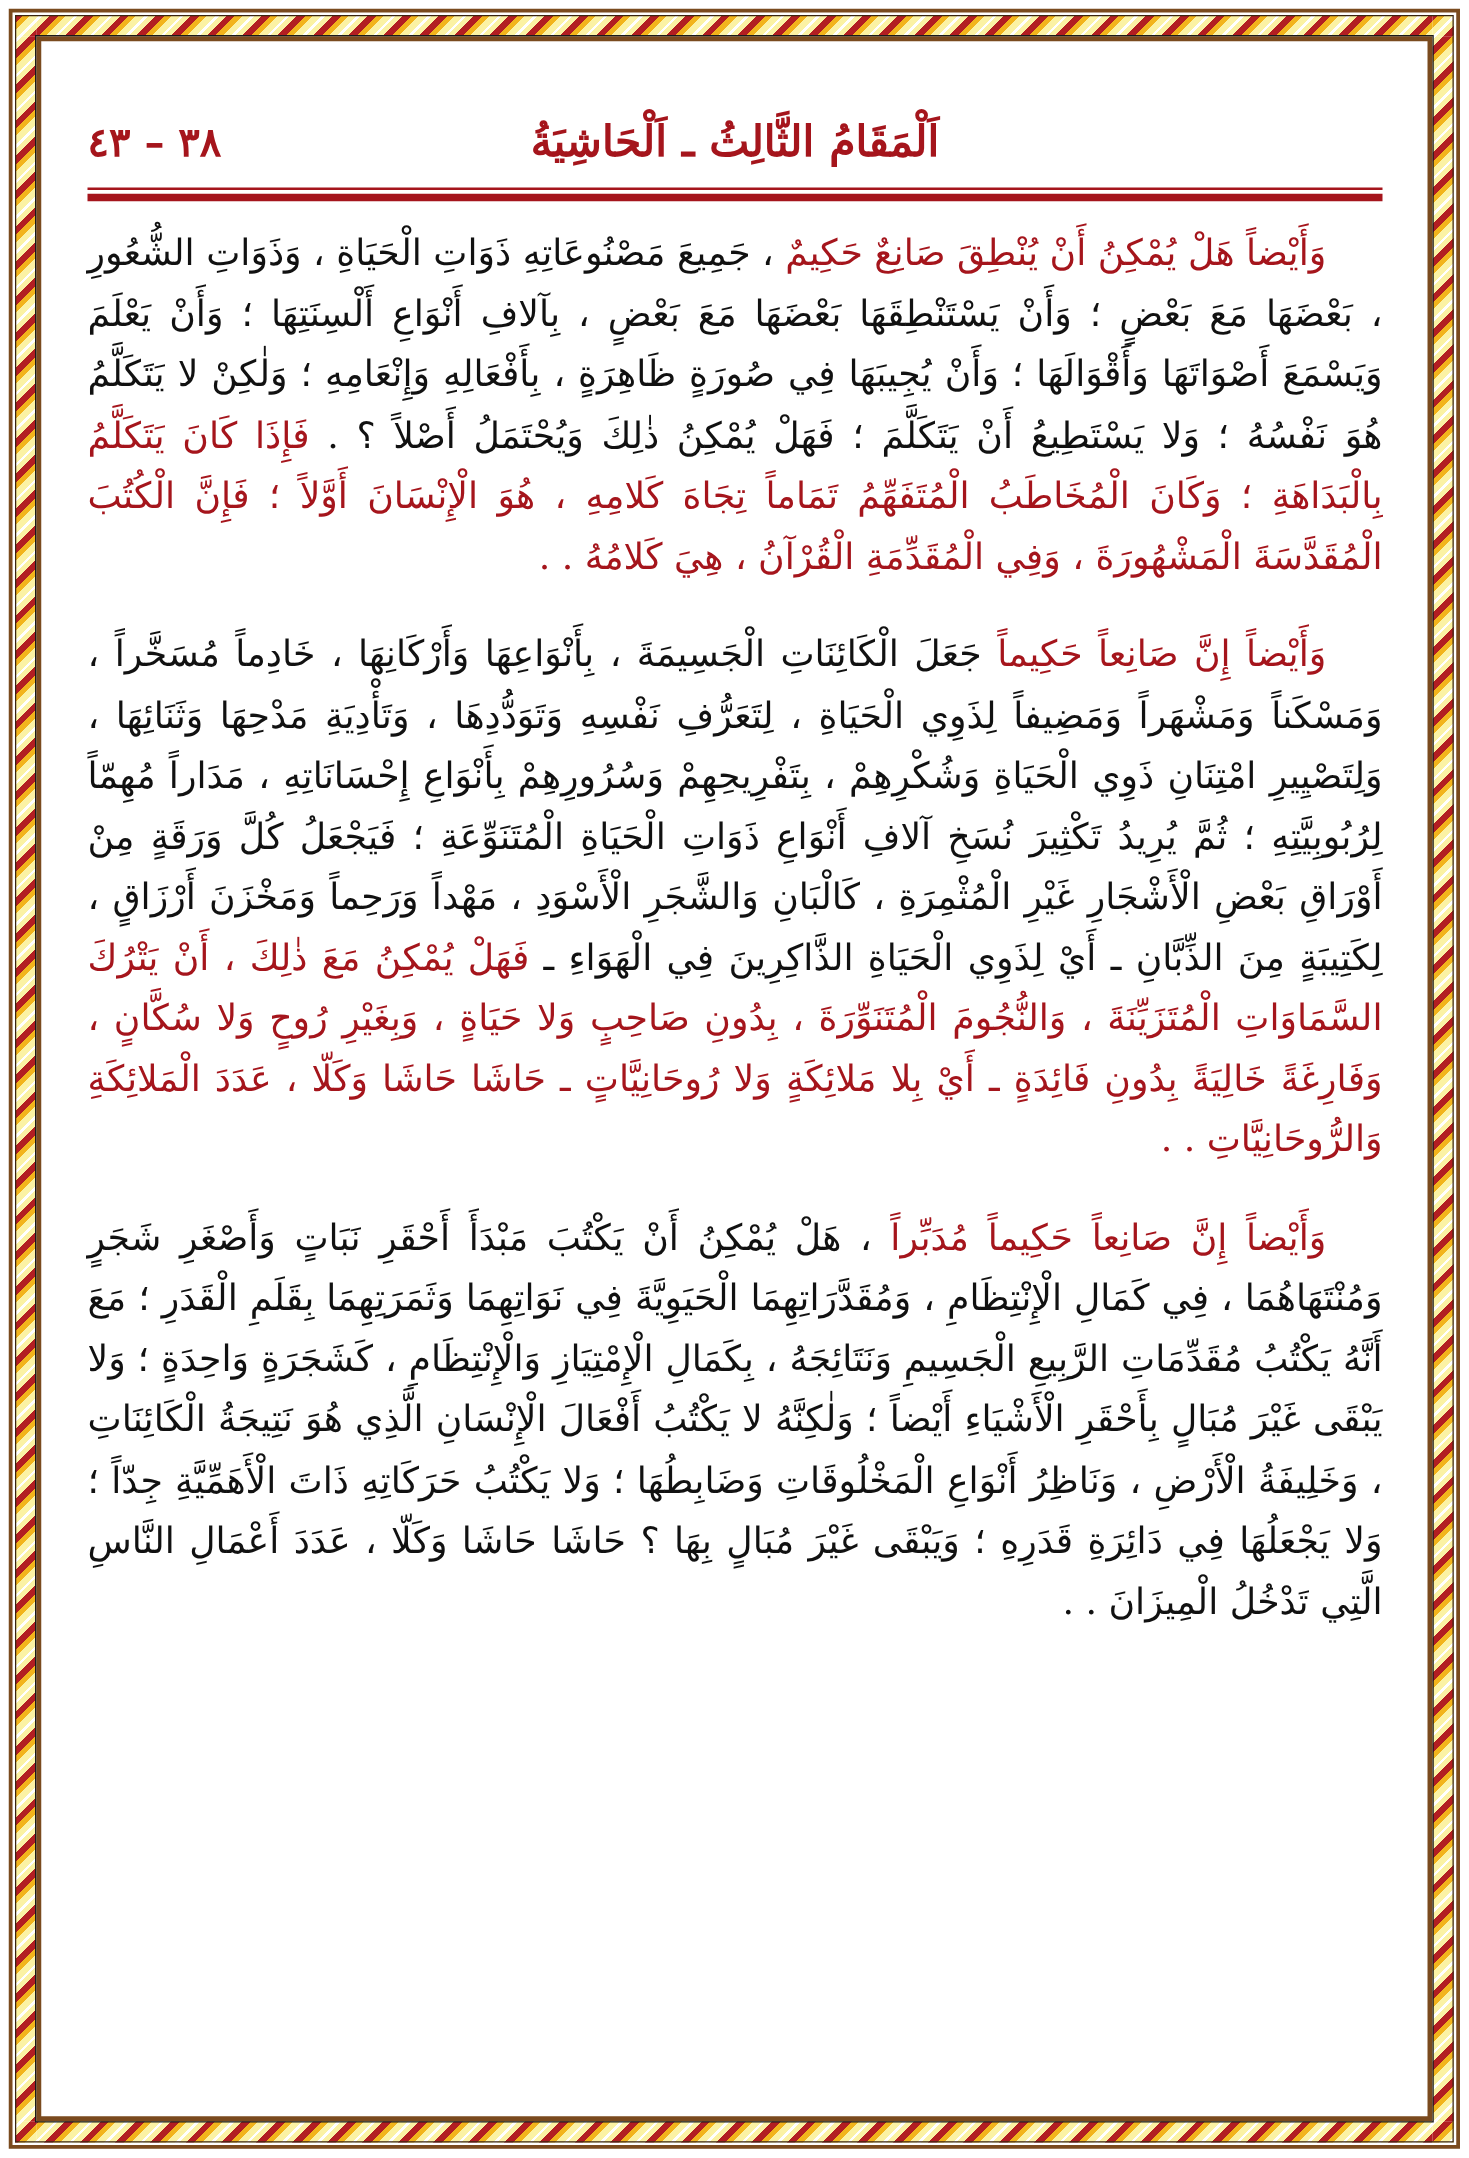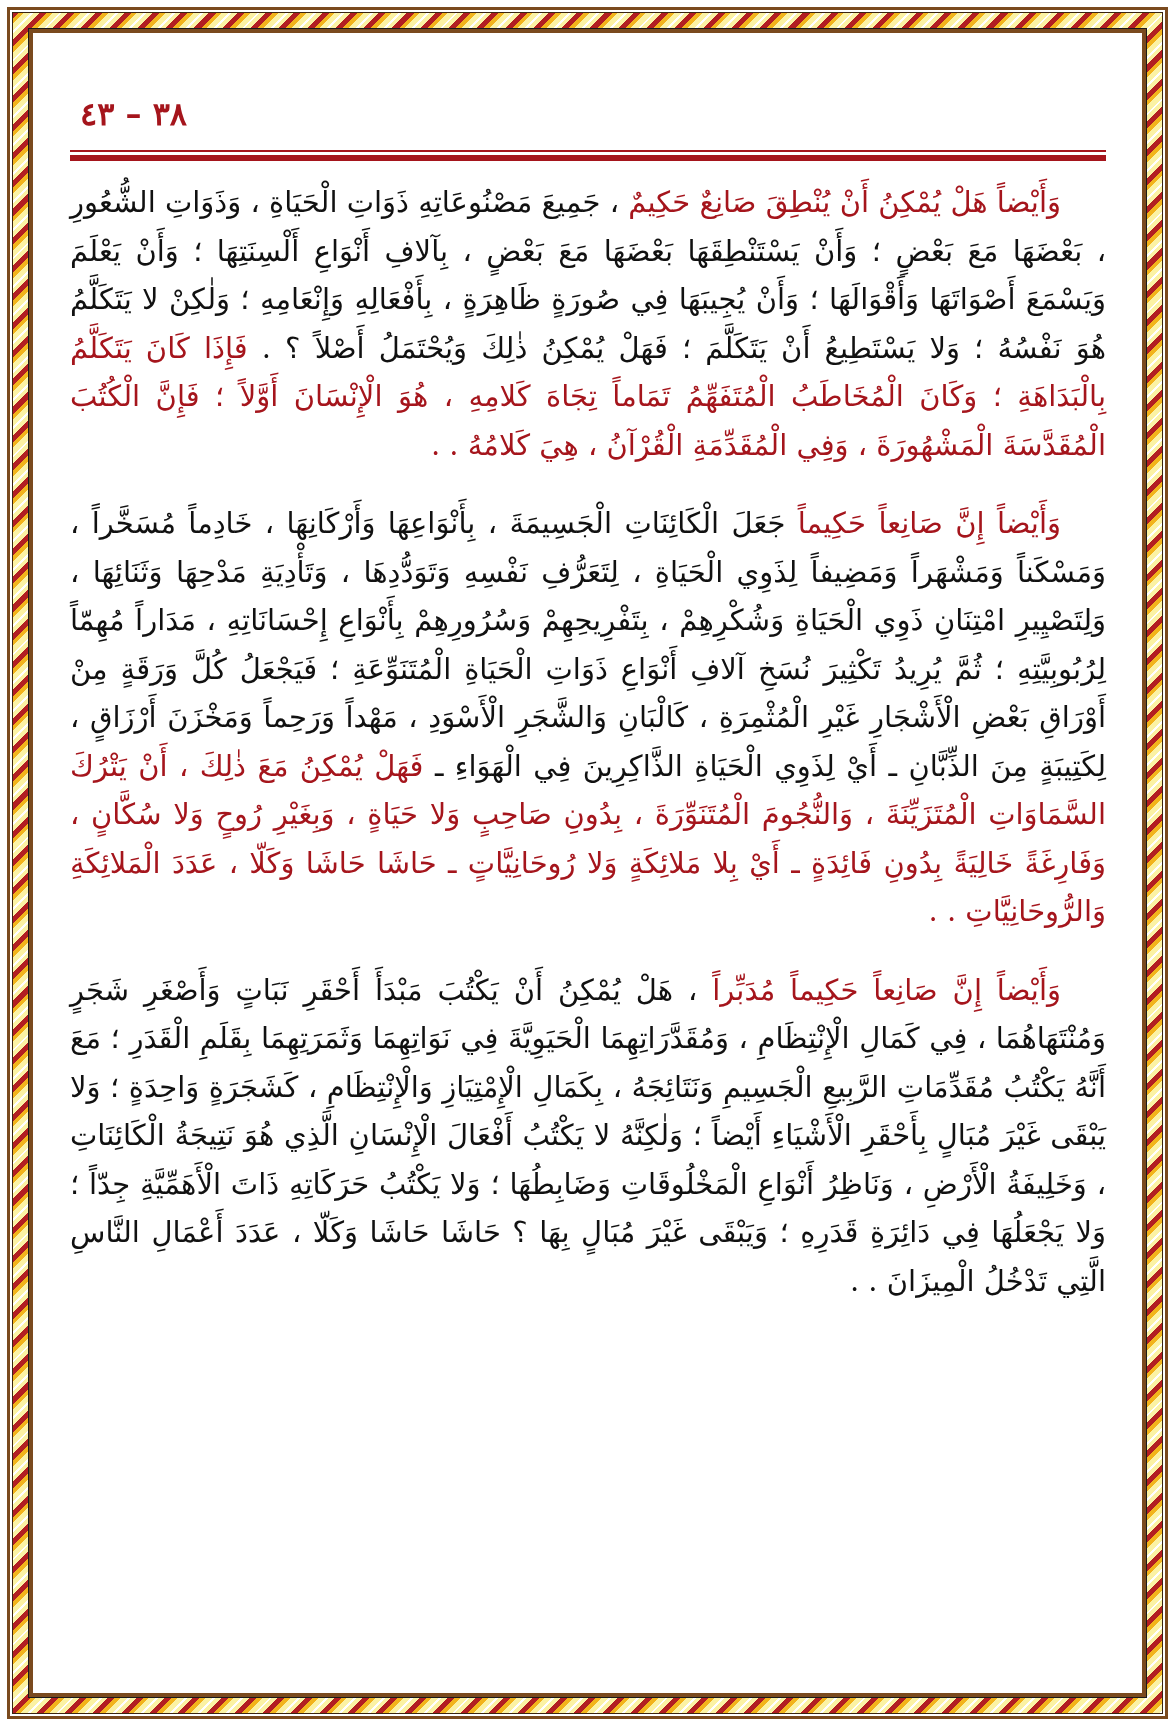--- a/index.html
+++ b/index.html
@@ -31,21 +31,21 @@
 
   
   .header {
     position: absolute; left: 70px; top: 90px; width: 1036px; height: 72px;
   }
   .header-title {
     position: absolute; right: 0; left: 0; top: 2px; text-align: center;
     color: #a5151c; font-size: 34px; font-weight: bold; line-height: 44px;
   }
   .header-pages {
-    position: absolute; left: 10px; top: 6px; direction: ltr;
+    position: absolute; left: 0; top: 6px; direction: ltr;
     color: #a5151c; font-size: 32px; font-weight: bold; line-height: 36px;
   }
   .rule-thin { position: absolute; left: 0; right: 0; top: 60px; height: 2px; background: #a5151c; }
   .rule-thick { position: absolute; left: 0; right: 0; top: 65px; height: 6px; background: #a5151c; }
 
   
   .content {
     position: absolute; left: 70px; top: 178px; width: 1036px;
     font-size: 29px; line-height: 48.5px; color: #111111;
     text-align: justify; text-align-last: right;
@@ -56,20 +56,21 @@
 </head>
 <body>
 
 <div class="frame-outer"></div>
 <div class="frame-band"></div>
 <div class="frame-inner"></div>
 <span class="corner" style="left:2px;top:2px;"></span>
 <span class="corner" style="right:2px;top:2px;"></span>
 
 <div class="header">
+  <div class="header-title">اَلْمَقَامُ الثَّالِثُ ـ اَلْحَاشِيَةُ</div>
   <div class="header-pages">٣٨ – ٤٣</div>
   <div class="rule-thin"></div>
   <div class="rule-thick"></div>
 </div>
 
 <div class="content">
   <p class="para">
     <span class="red">وَأَيْضاً هَلْ يُمْكِنُ أَنْ يُنْطِقَ صَانِعٌ حَكِيمٌ</span><span> ، جَمِيعَ مَصْنُوعَاتِهِ ذَوَاتِ الْحَيَاةِ ، وَذَوَاتِ الشُّعُورِ ، بَعْضَهَا مَعَ بَعْضٍ ؛ وَأَنْ يَسْتَنْطِقَهَا بَعْضَهَا مَعَ بَعْضٍ ، بِآلافِ أَنْوَاعِ أَلْسِنَتِهَا ؛ وَأَنْ يَعْلَمَ وَيَسْمَعَ أَصْوَاتَهَا وَأَقْوَالَهَا ؛ وَأَنْ يُجِيبَهَا فِي صُورَةٍ ظَاهِرَةٍ ، بِأَفْعَالِهِ وَإِنْعَامِهِ ؛ وَلٰكِنْ لا يَتَكَلَّمُ هُوَ نَفْسُهُ ؛ وَلا يَسْتَطِيعُ أَنْ يَتَكَلَّمَ ؛ فَهَلْ يُمْكِنُ ذٰلِكَ وَيُحْتَمَلُ أَصْلاً ؟ . </span><span class="red">فَإِذَا كَانَ يَتَكَلَّمُ بِالْبَدَاهَةِ ؛ وَكَانَ الْمُخَاطَبُ الْمُتَفَهِّمُ تَمَاماً تِجَاهَ كَلامِهِ ، هُوَ الْإِنْسَانَ أَوَّلاً ؛ فَإِنَّ الْكُتُبَ الْمُقَدَّسَةَ الْمَشْهُورَةَ ، وَفِي الْمُقَدِّمَةِ الْقُرْآنُ ، هِيَ كَلامُهُ . .</span>
   </p>
   <p class="para">

